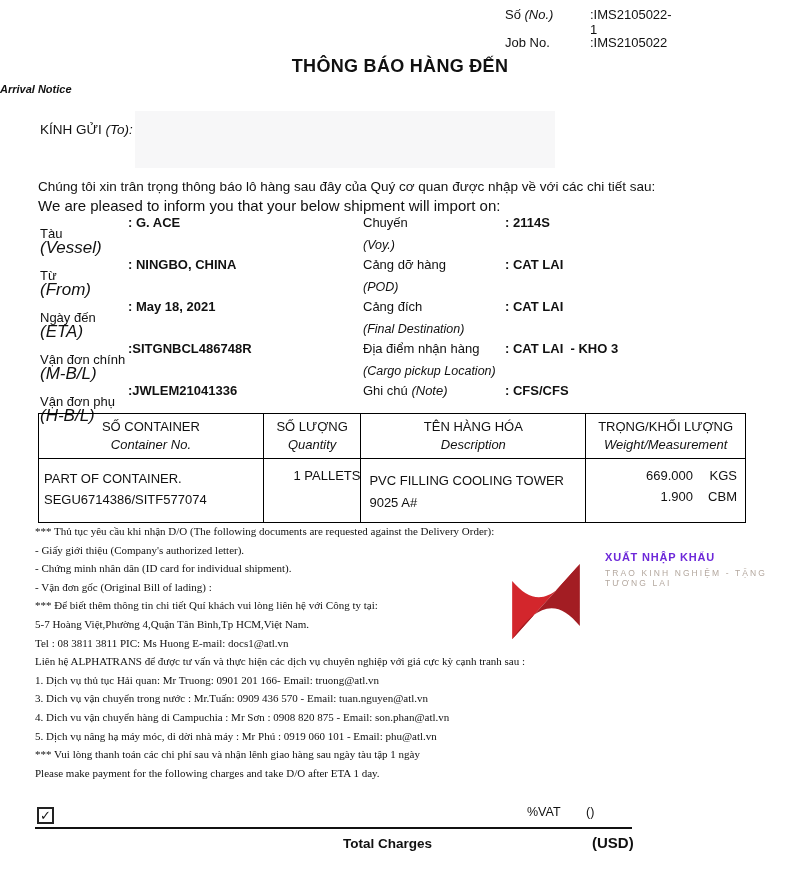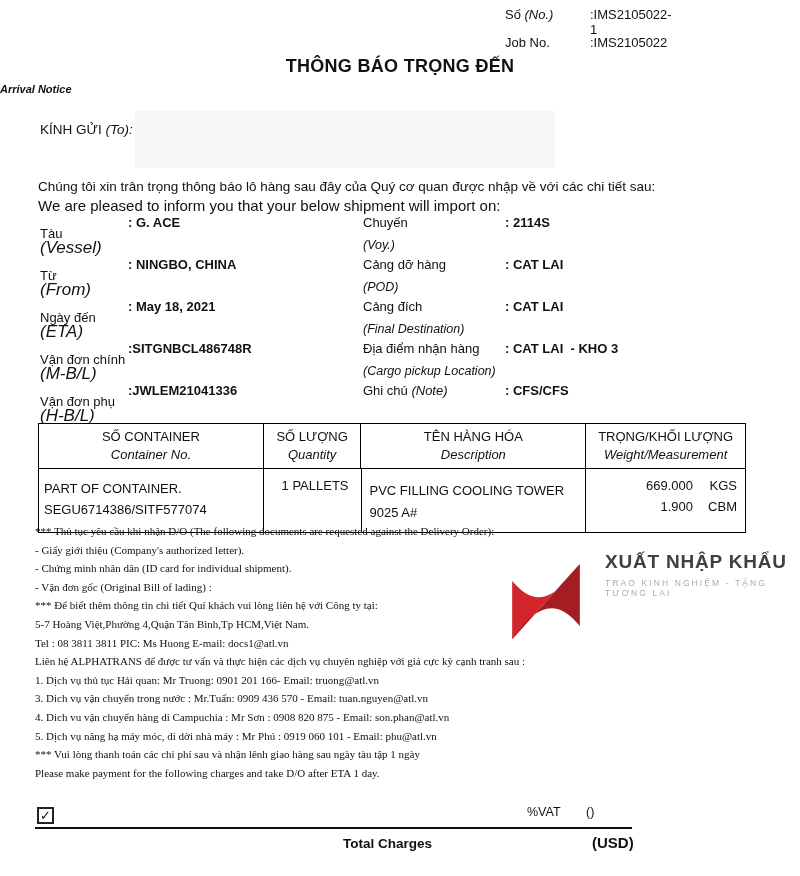--- a/index.html
+++ b/index.html
@@ -35,48 +35,48 @@
   
   .f-row { position:absolute; left:0; width:800px; height:42px; font-size:13px; }
   .f-vi  { position:absolute; left:40px; top:0;margin-top:11px; }
   .f-en  { position:absolute; left:40px; top:23px; font-style:italic; font-size:17px; }
   .f-val { position:absolute; left:128px; top:0; font-weight:bold; white-space:pre; }
   .f-rvi { position:absolute; left:363px; top:0; }
   .f-ren { position:absolute; left:363px; top:23px; font-style:italic; font-size:12.5px; }
   .f-rval{ position:absolute; left:505px; top:0; font-weight:bold; white-space:pre; }
 
   
-  .cargo { left:38px; top:423px; width:708px; border:1.5px solid #000; }
+  .cargo { left:38px; top:413px; width:708px; border:1.5px solid #000; }
   .cargo .hrow { display:flex; border-bottom:1.5px solid #000; }
   .cargo .brow { display:flex; }
   .cargo .hcell { padding:5px 2px 6px; text-align:center; font-size:13px; }
   .cargo .hcell .en { font-style:italic; margin-top:3px; }
   .c1 { width:227px; }
   .c2 { width:100px; border-left:1.5px solid #000; border-right:1.5px solid #000; }
   .c3 { width:228px; border-right:1.5px solid #000; }
   .c4 { width:161px; }
   .cargo .bcell { font-size:13px; min-height:63px; padding-top:9px; }
   .cargo .bc1 { padding-left:5px; line-height:21px; }
-  .cargo .bc2 { text-align:right; padding-right:12px; }
+  .cargo .bc2 { text-align:right; padding-right:0; }
   .cargo .bc3 { padding-left:8px; padding-top:11px; line-height:22px; }
   .cargo .bc4 { padding-top:9px; }
   .wrow { display:flex; justify-content:flex-end; padding-right:8px; margin-bottom:6px; }
   .wval { width:90px; text-align:right; }
   .wunit{ width:44px; text-align:right; }
 
   
   .notes { left:35px; top:522px; width:745px;
            font-family:"Liberation Serif", serif; font-size:11px; }
   .notes .nline { height:18.6px; line-height:18.6px; white-space:pre; }
 
   
   .logo { left:497px; top:547px; display:flex; align-items:flex-start; background:#fff; padding:2px; }
   .logo-mark { width:94px; height:94px; flex:0 0 auto; }
   .logo-text { margin-left:12px; padding-top:2px; }
-  .logo-top { color:#404040; font-size:19px; font-weight:bold; letter-spacing:0.8px; }
+  .logo-top { color:#6d28d9; font-size:11px; font-weight:bold; letter-spacing:0.8px; }
   .logo-name { font-family:"Liberation Serif", serif; font-weight:600;
                font-size:44px; line-height:48px; color:#1d3b5f; }
   .logo-reg { font-size:14px; vertical-align:24px; color:#1d3b5f; }
   .logo-tag { margin-top:5px; font-size:8.5px; letter-spacing:2.1px; color:#b4a89f; }
 
   
   .checkbox { left:37px; top:807px; width:17px; height:17px;
               border:2px solid #222; text-align:center;
               font-size:13px; line-height:14px; cursor:pointer; }
   .vat-lbl { left:527px; top:805px; font-size:12.5px; }
@@ -94,21 +94,21 @@
     <div class="row">
       <span class="lbl"><span>Số </span><span class="i">(No.)</span></span>
       <span class="val">:IMS2105022-1</span>
     </div>
     <div class="row">
       <span class="lbl">Job No.</span>
       <span class="val">:IMS2105022</span>
     </div>
   </div>
 
-  <div class="abs title-vi">THÔNG BÁO TRỌNG ĐẾN</div>
+  <div class="abs title-vi">THÔNG BÁO HÀNG ĐẾN</div>
   <div class="abs title-en">Arrival Notice</div>
 
   <div class="abs redact"></div>
   <div class="abs to-line"><span>KÍNH GỬI </span><span class="i">(To):</span></div>
 
   <div class="abs intro-vi">Chúng tôi xin trân trọng thông báo lô hàng sau đây của Quý cơ quan được nhập về với các chi tiết sau:</div>
   <div class="abs intro-en">We are pleased to inform  you that your below shipment will  import on:</div>
 
   <div class="f-row" style="top:215px">
     <span class="f-vi">Tàu</span>

